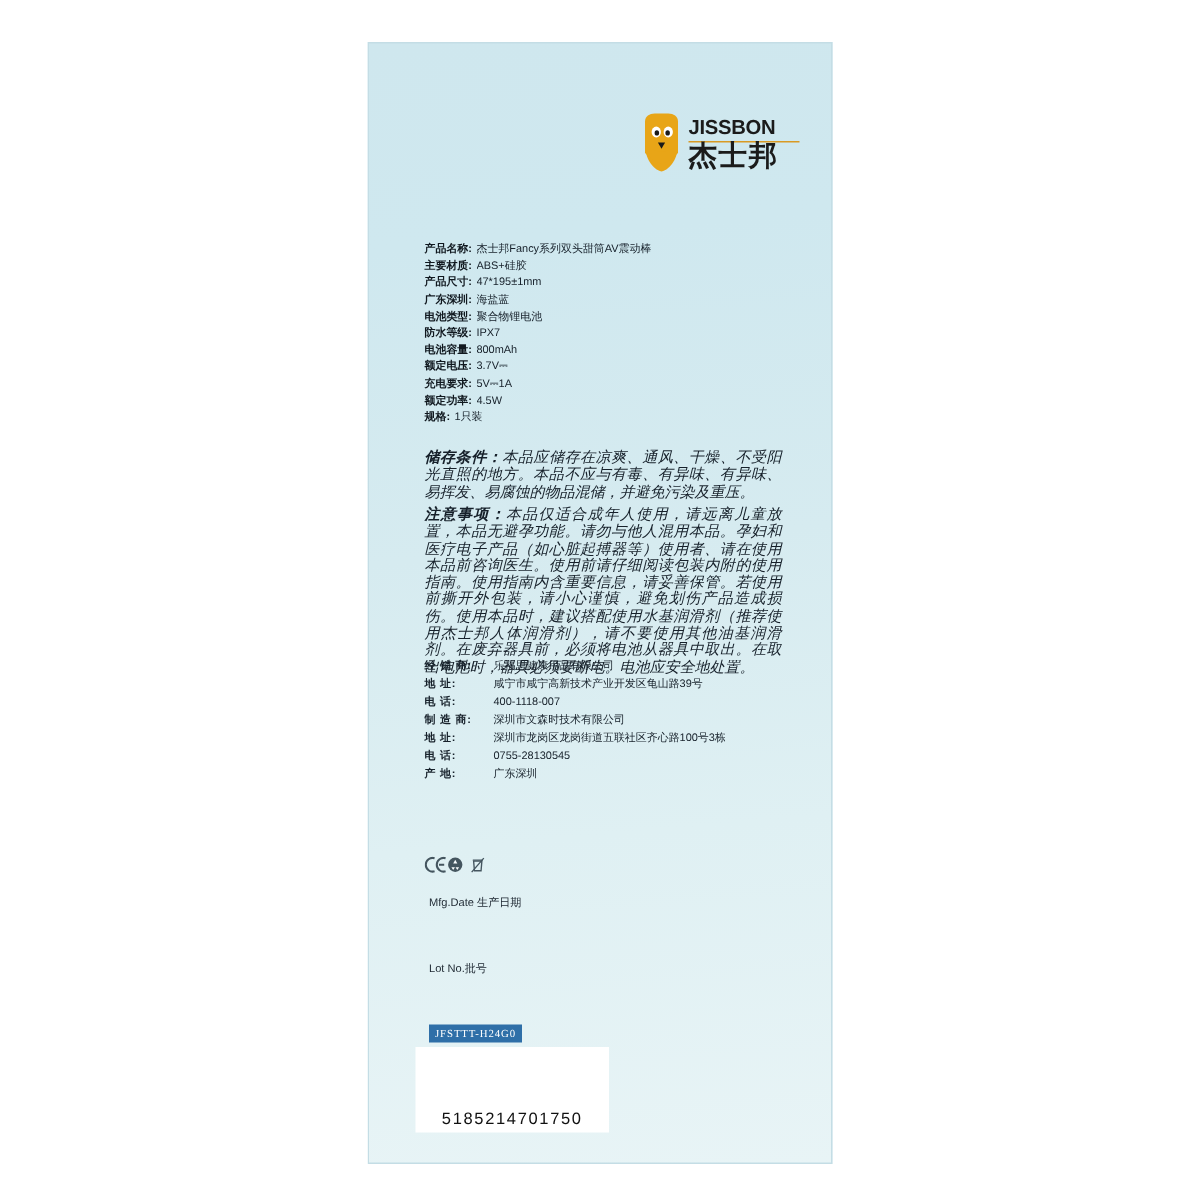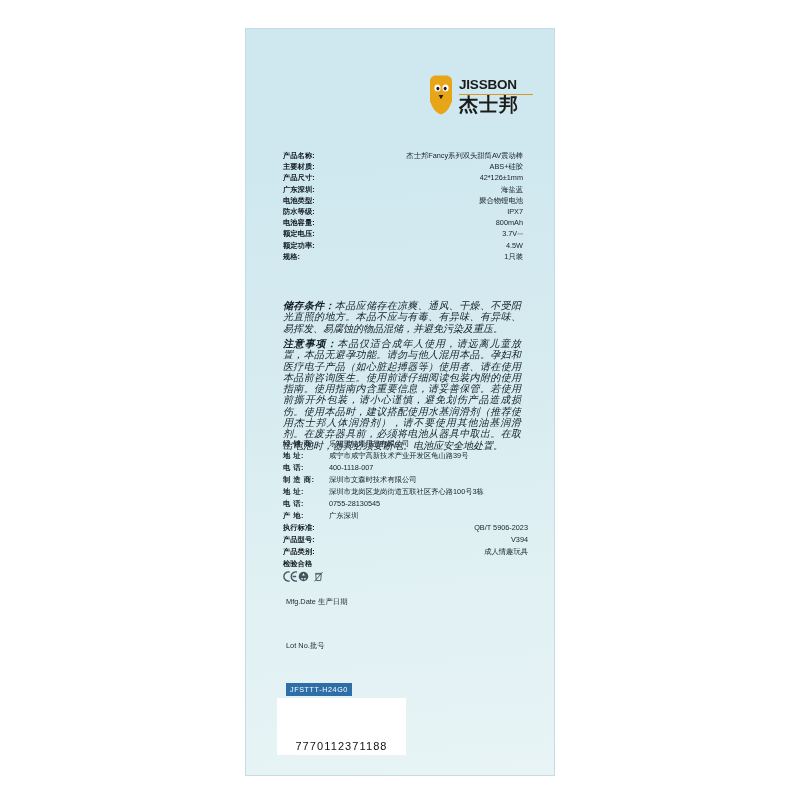--- a/index.html
+++ b/index.html
@@ -77,42 +77,41 @@
     color: #1b1b1b;
     letter-spacing: 1px;
     line-height: 16px;
     white-space: nowrap;
   }
 
   
   .specs {
     position: absolute;
     left: 38px;
-    top: 122px;
+    top: 132px;
     width: 240px;
   }
   .spec-row {
     display: flex;
     align-items: baseline;
     font-size: 7.3px;
     line-height: 11.2px;
     color: #16202a;
     white-space: nowrap;
   }
   .spec-key {
     font-weight: bold;
     color: #10181f;
     flex: 0 0 auto;
   }
   .spec-val {
     margin-left: 3px;
     flex: 1 1 auto;
     overflow: hidden;
     text-overflow: ellipsis;
-    text-align: right;
   }
 
   
   .para-block {
     position: absolute;
     left: 38px;
     width: 238px;
     font-size: 10px;
     line-height: 11.3px;
     color: #16202a;
@@ -191,21 +190,21 @@
   
   .sku {
     position: absolute;
     left: 41px;
     top: 655px;
     background: #2f6fa8;
     color: #ffffff;
     font-size: 7.2px;
     letter-spacing: 0.6px;
     padding: 2px 4px 2px 4px;
-    font-family: Liberation Sans, sans-serif;
+    font-family: Liberation Serif, serif;
   }
 
   
   .barcode-box {
     position: absolute;
     left: 32px;
     top: 670px;
     width: 129px;
     height: 57px;
     background: #ffffff;
@@ -253,21 +252,21 @@
         <div class="spec-row">
           <span class="spec-key">产品名称:</span>
           <span class="spec-val">杰士邦Fancy系列双头甜筒AV震动棒</span>
         </div>
         <div class="spec-row">
           <span class="spec-key">主要材质:</span>
           <span class="spec-val">ABS+硅胶</span>
         </div>
         <div class="spec-row">
           <span class="spec-key">产品尺寸:</span>
-          <span class="spec-val">42*126±1mm</span>
+          <span class="spec-val">47*195±1mm</span>
         </div>
         <div class="spec-row">
           <span class="spec-key">广东深圳:</span>
           <span class="spec-val">海盐蓝</span>
         </div>
         <div class="spec-row">
           <span class="spec-key">电池类型:</span>
           <span class="spec-val">聚合物锂电池</span>
         </div>
         <div class="spec-row">
@@ -276,20 +275,24 @@
         </div>
         <div class="spec-row">
           <span class="spec-key">电池容量:</span>
           <span class="spec-val">800mAh</span>
         </div>
         <div class="spec-row">
           <span class="spec-key">额定电压:</span>
           <span class="spec-val">3.7V⎓</span>
         </div>
         <div class="spec-row">
+          <span class="spec-key">充电要求:</span>
+          <span class="spec-val">5V⎓1A</span>
+        </div>
+        <div class="spec-row">
           <span class="spec-key">额定功率:</span>
           <span class="spec-val">4.5W</span>
         </div>
         <div class="spec-row">
           <span class="spec-key">规格:</span>
           <span class="spec-val">1只装</span>
         </div>
       </div>
 
       <div class="para-block" id="storage">
@@ -324,38 +327,20 @@
         <div class="c-row">
           <span class="c-key">电      话:</span>
           <span class="c-val">0755-28130545</span>
         </div>
         <div class="c-row">
           <span class="c-key">产      地:</span>
           <span class="c-val">广东深圳</span>
         </div>
       </div>
 
-      <div class="tail">
-        <div class="spec-row">
-          <span class="spec-key">执行标准:</span>
-          <span class="spec-val">QB/T 5906-2023</span>
-        </div>
-        <div class="spec-row">
-          <span class="spec-key">产品型号:</span>
-          <span class="spec-val">V394</span>
-        </div>
-        <div class="spec-row">
-          <span class="spec-key">产品类别:</span>
-          <span class="spec-val">成人情趣玩具</span>
-        </div>
-        <div class="spec-row">
-          <span class="spec-key">检验合格</span>
-          <span class="spec-val"></span>
-        </div>
-      </div>
 
       <div class="icons">
         <div class="ic">
           <svg viewBox="0 0 16 12" width="16" height="11" xmlns="http://www.w3.org/2000/svg">
             <path d="M6.6 1.2 A5 5 0 1 0 6.6 10.8" stroke="#2a3b46" stroke-width="1.5" fill="none"></path>
             <path d="M14.6 1.2 A5 5 0 1 0 14.6 10.8 M9.8 6 L13.6 6" stroke="#2a3b46" stroke-width="1.5" fill="none"></path>
           </svg>
         </div>
         <div class="ic">
           <svg viewBox="0 0 12 12" width="11" height="11" xmlns="http://www.w3.org/2000/svg">
@@ -371,18 +356,18 @@
           </svg>
         </div>
       </div>
 
       <div class="mfg">Mfg.Date 生产日期</div>
       <div class="lot">Lot No.批号</div>
 
       <div class="sku">JFSTTT-H24G0</div>
 
       <div class="barcode-box"></div>
-      <div class="barcode-digits">7770112371188</div>
+      <div class="barcode-digits">5185214701750</div>
 
     </div>
   </div>
 
 </div>
 
 </body></html>

